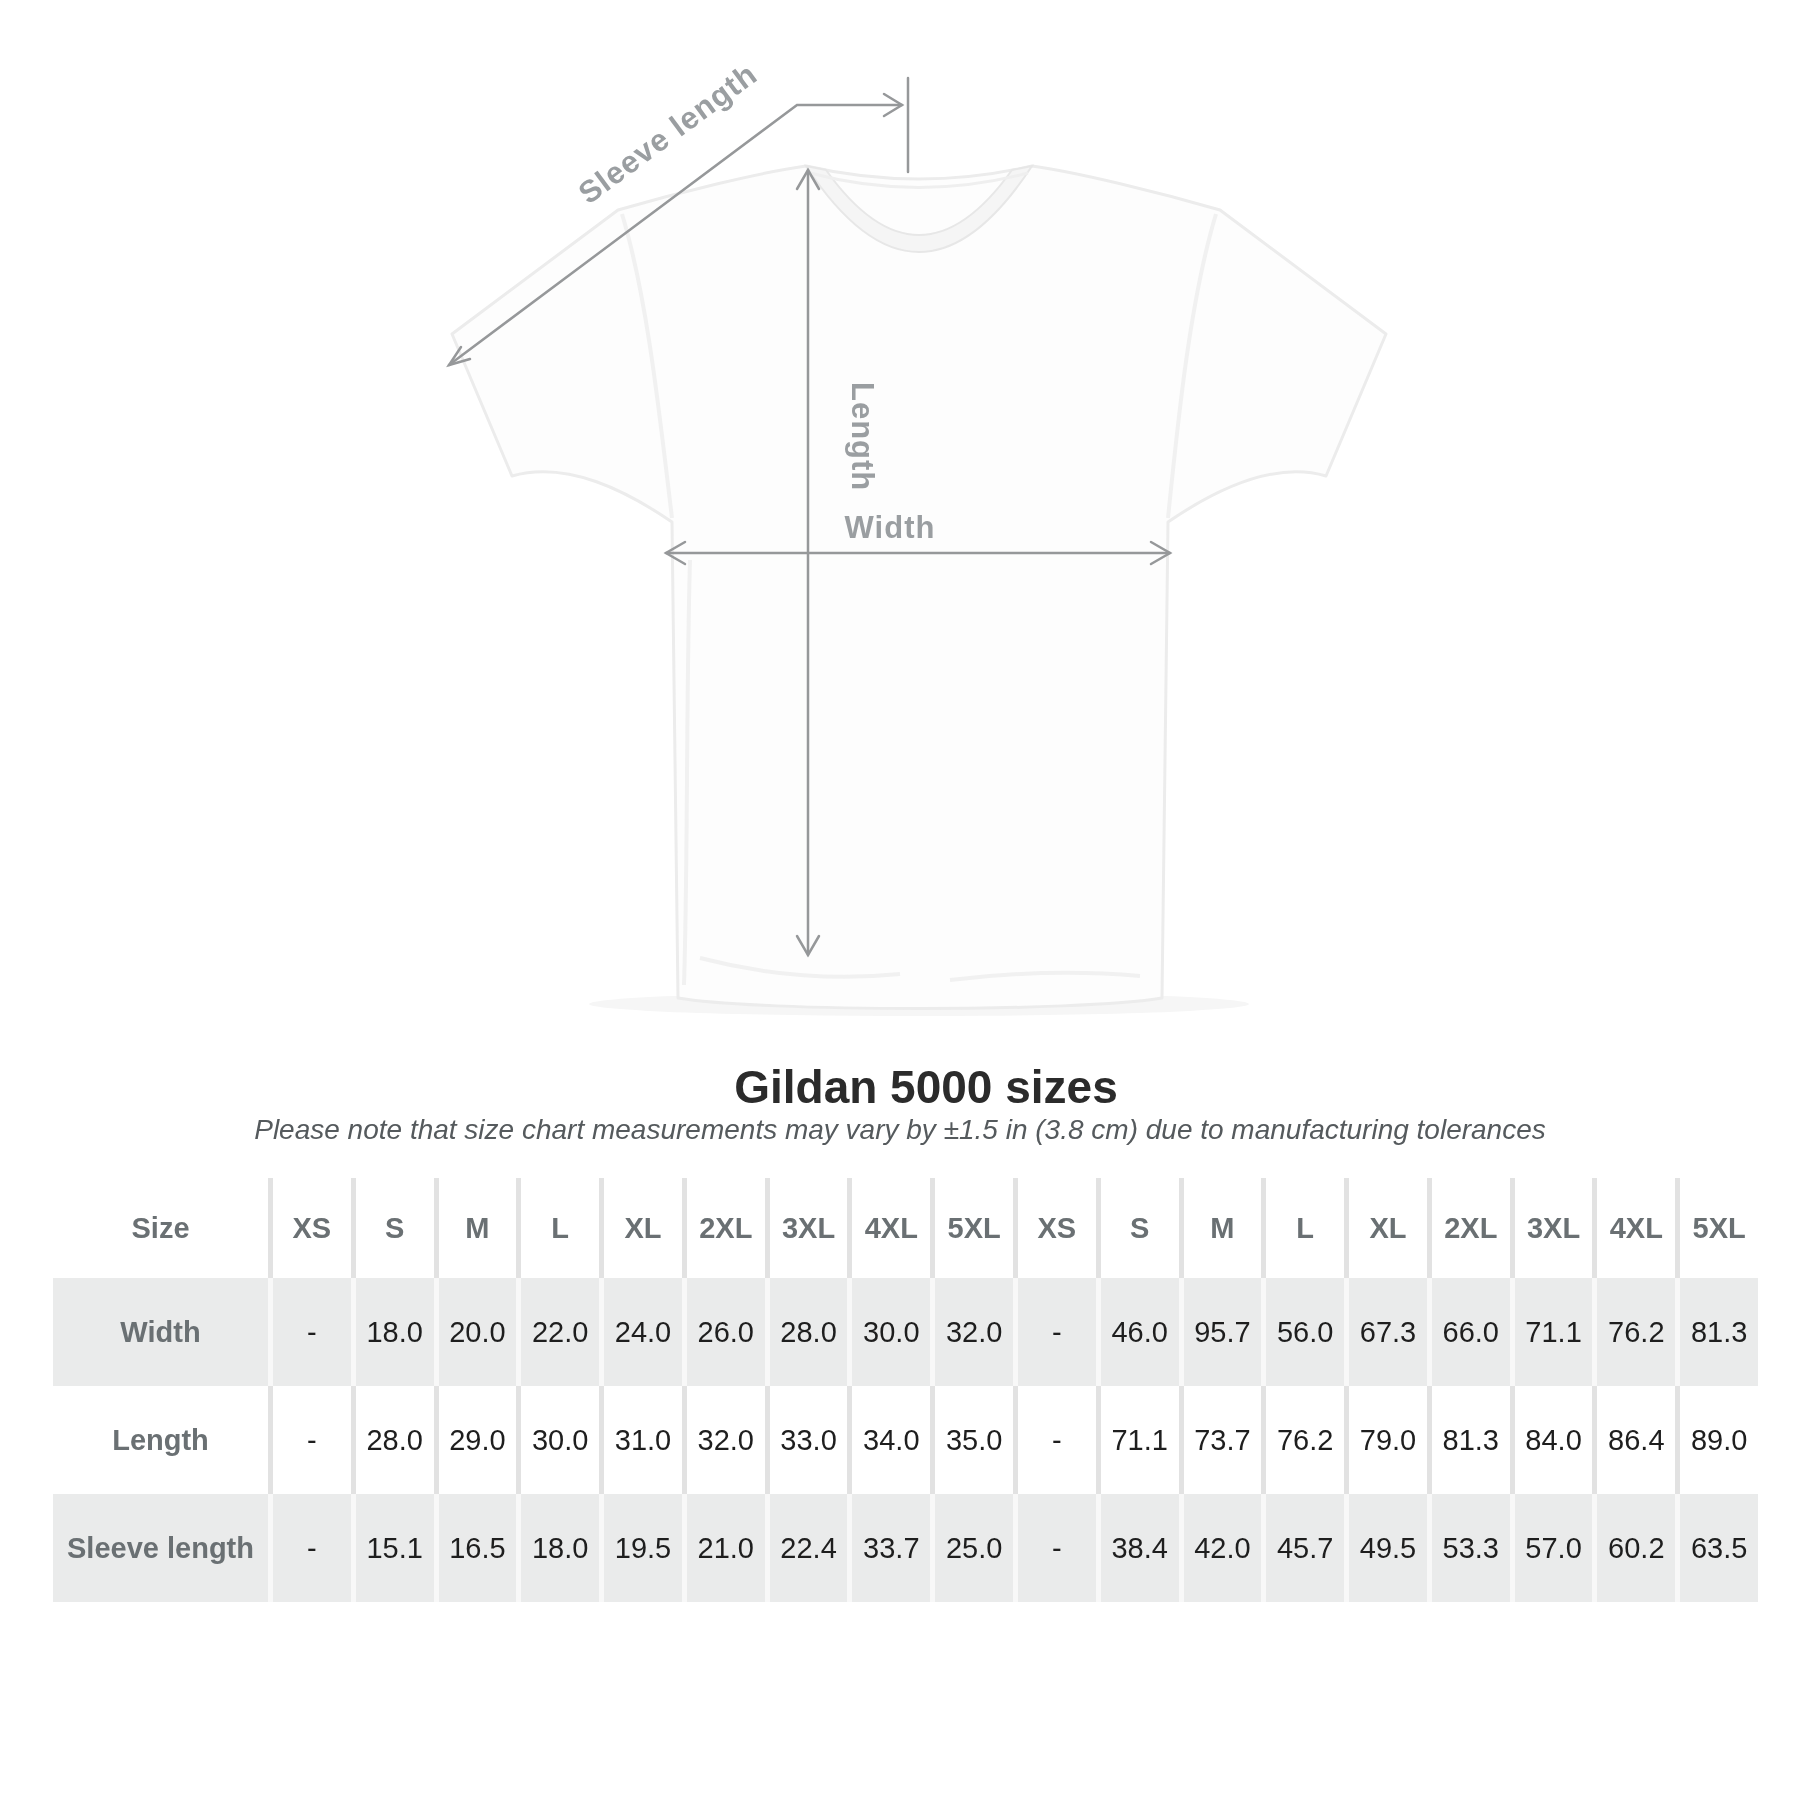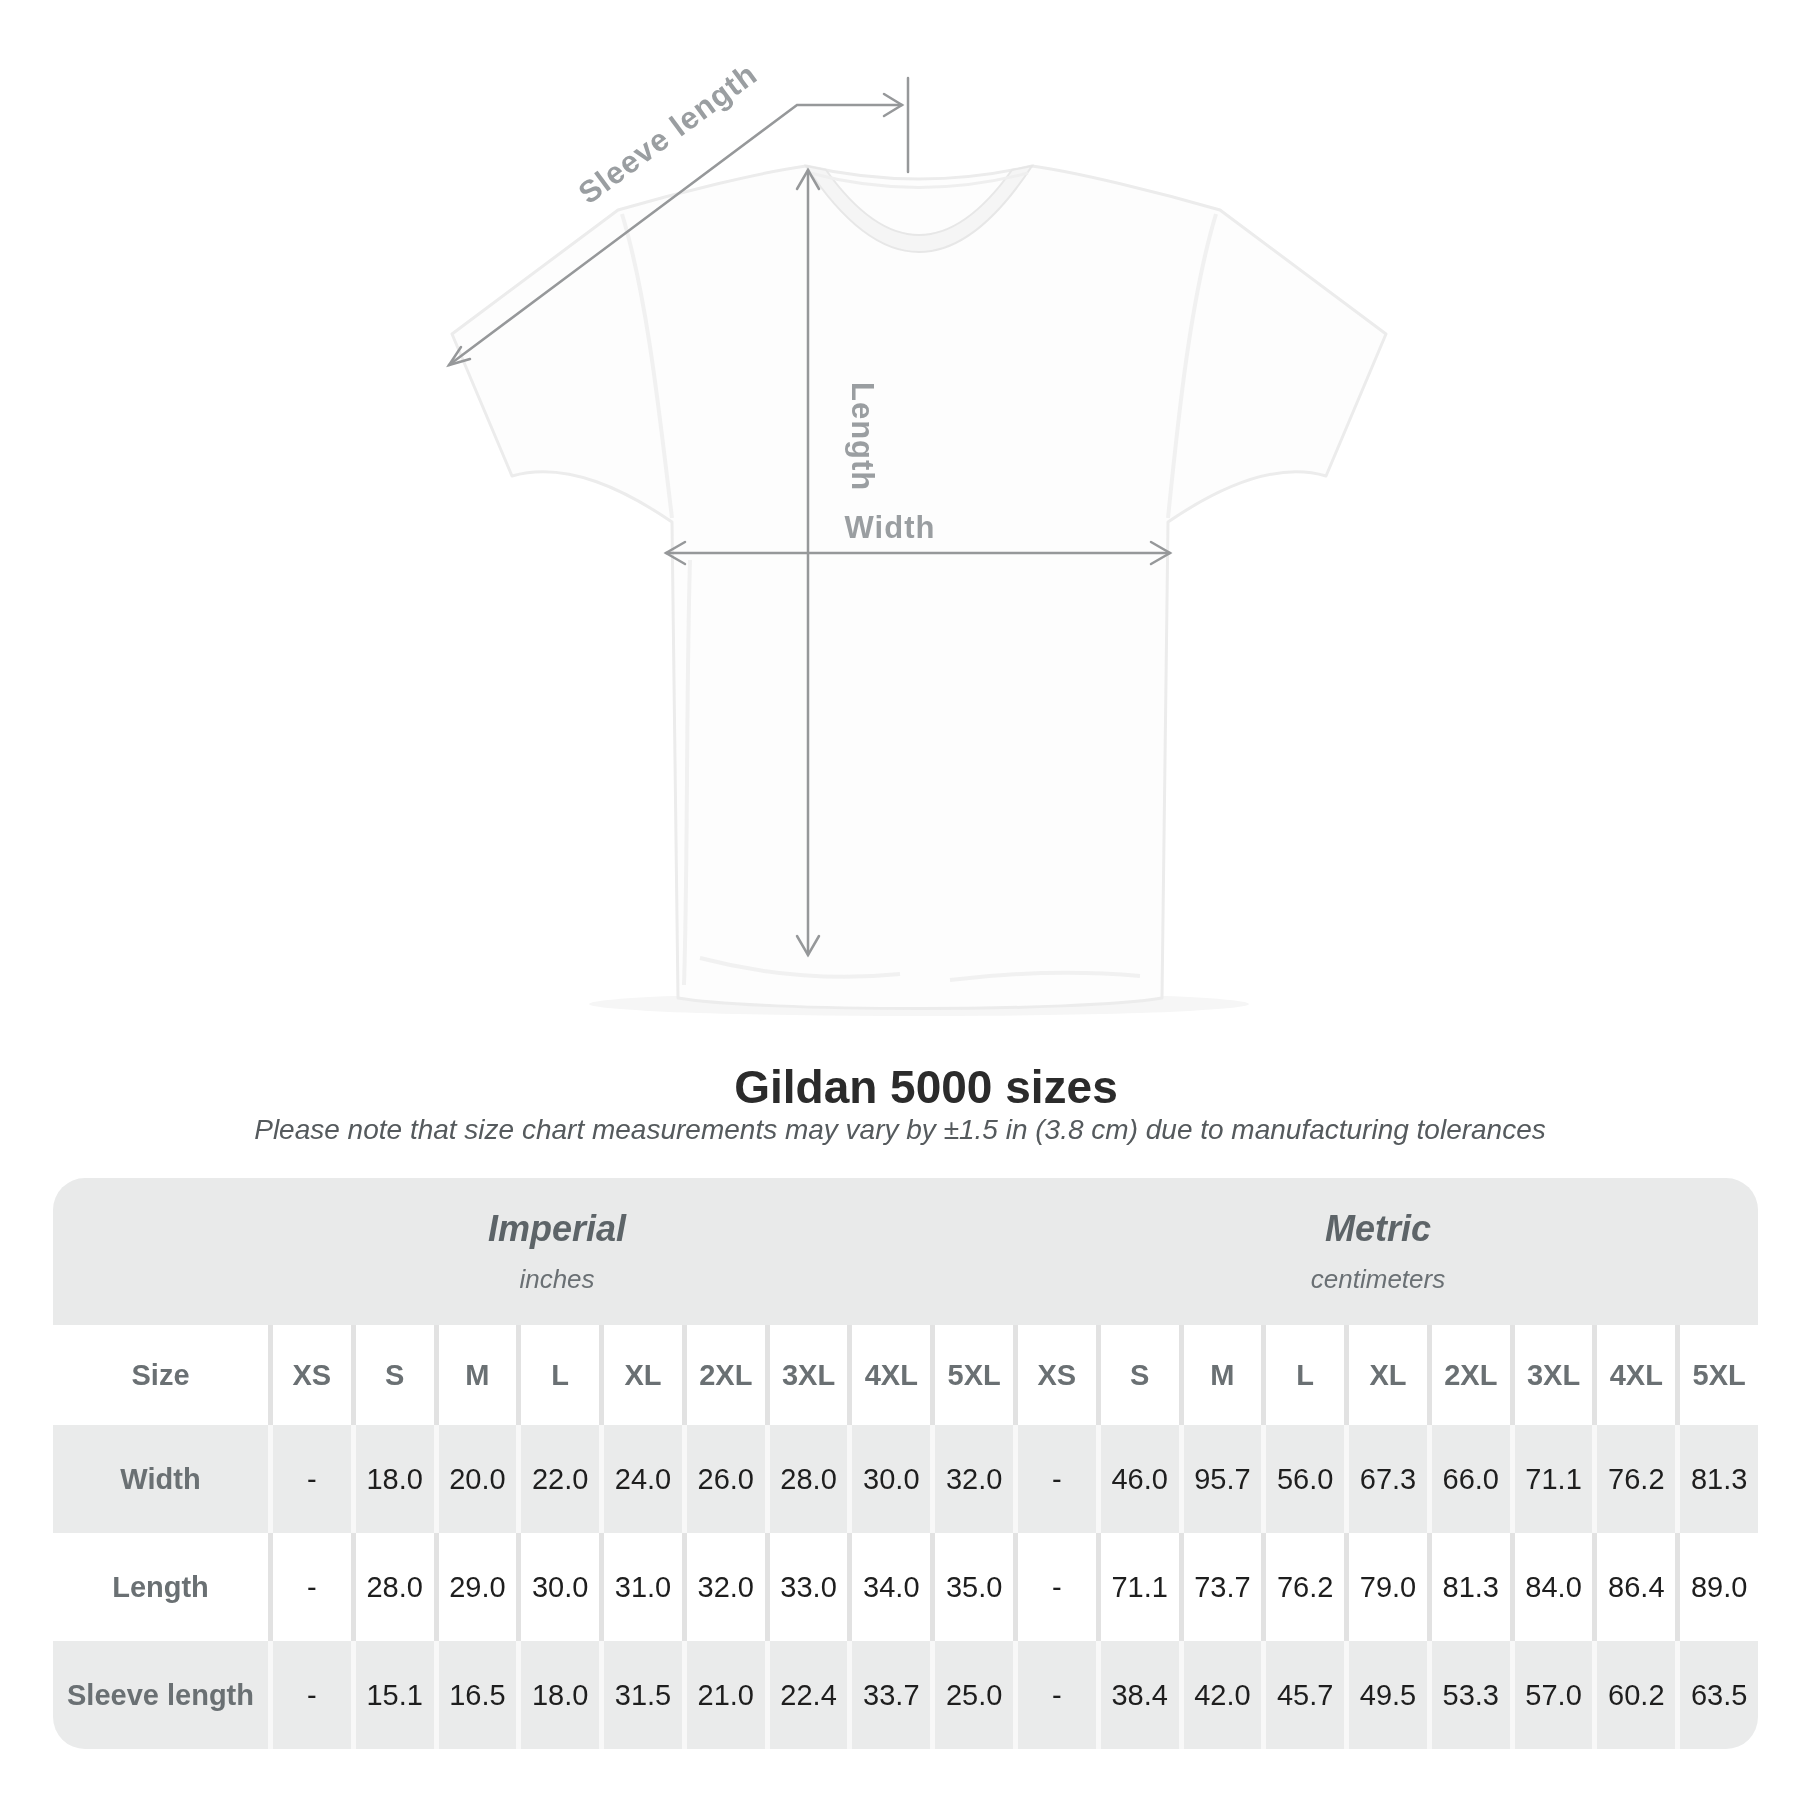--- a/index.html
+++ b/index.html
@@ -152,30 +152,20 @@
   <div class="measure-label label-sleeve">Sleeve length</div>
   <div class="measure-label label-length">Length</div>
   <div class="measure-label label-width">Width</div>
 </div>
 
 <div class="page-title">Gildan 5000 sizes</div>
 <div class="page-subtitle">Please note that size chart measurements may vary by ±1.5 in (3.8 cm) due to manufacturing tolerances</div>
 
 <div class="size-table">
 
-  <div class="band">
-    <div class="group group-imperial">
-      <div class="group-label">Imperial</div>
-      <div class="group-unit">inches</div>
-    </div>
-    <div class="group group-metric">
-      <div class="group-label">Metric</div>
-      <div class="group-unit">centimeters</div>
-    </div>
-  </div>
 
   <div class="trow trow-header">
     <div class="cell size-head">Size</div>
 
   <div class="cell chead">XS</div>
       <div class="cell chead">S</div>
       <div class="cell chead">M</div>
       <div class="cell chead">L</div>
       <div class="cell chead">XL</div>
       <div class="cell chead">2XL</div>
@@ -234,21 +224,21 @@
       <div class="cell value">84.0</div>
       <div class="cell value">86.4</div>
       <div class="cell value">89.0</div>
     </div>
   <div class="trow trow-data trow-gray">
       <div class="cell row-label">Sleeve length</div>
       <div class="cell value">-</div>
       <div class="cell value">15.1</div>
       <div class="cell value">16.5</div>
       <div class="cell value">18.0</div>
-      <div class="cell value">31.5</div>
+      <div class="cell value">19.5</div>
       <div class="cell value">21.0</div>
       <div class="cell value">22.4</div>
       <div class="cell value">33.7</div>
       <div class="cell value">25.0</div>
       <div class="cell value">-</div>
       <div class="cell value">38.4</div>
       <div class="cell value">42.0</div>
       <div class="cell value">45.7</div>
       <div class="cell value">49.5</div>
       <div class="cell value">53.3</div>

